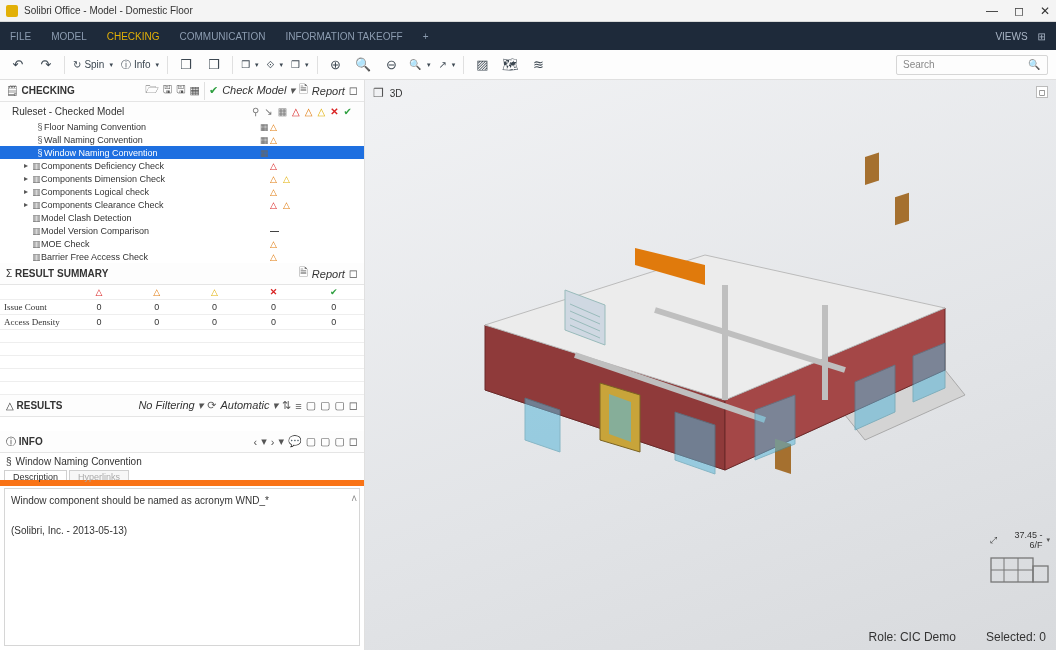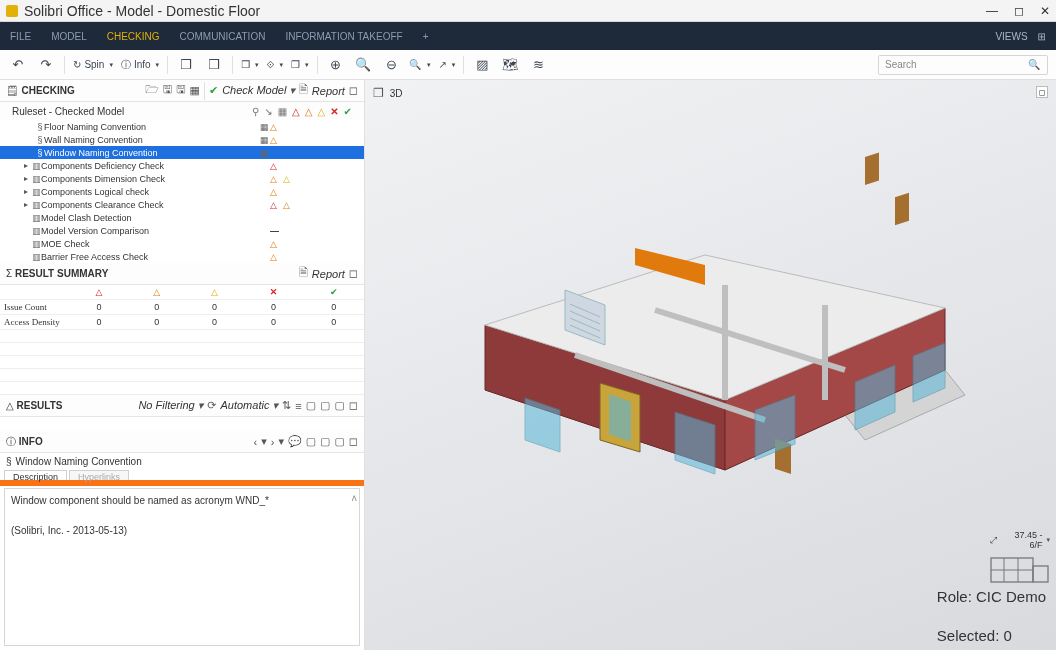--- a/index.html
+++ b/index.html
@@ -1,33 +1,33 @@
 <!DOCTYPE html>
 <html><head>
 <meta charset="utf-8">
 <style>
 * { margin: 0; padding: 0; box-sizing: border-box; font-family: "Segoe UI", Arial, sans-serif; }
 body { background: #fff; width: 1056px; height: 650px; overflow: hidden; font-size: 10px; color: #333; }
 
 .titlebar { height: 22px; padding: 0 6px; display: flex; align-items: center; background: #f4f4f4; border-bottom: 1px solid #d8d8d8; }
 .titlebar .logo { width: 12px; height: 12px; background: #e2b007; border-radius: 2px; margin-right: 6px; }
-.titlebar .title { font-size: 14px; color: #333; }
+.titlebar .title { font-size: 10px; color: #333; }
 .titlebar .winbtns { margin-left: auto; display: flex; gap: 16px; font-size: 12px; color: #333; }
 
 .menubar { height: 28px; background: #1e2a3a; display: flex; align-items: center; padding: 0 10px; gap: 20px; color: #8c9cb0; font-size: 10px; }
 .menubar .menuitem { cursor: pointer; }
 .menubar .menuitem.active { color: #e2b007; }
 .menubar .right { margin-left: auto; display: flex; align-items: center; gap: 10px; color: #aab6c6; }
 
 .toolbar { height: 30px; border-bottom: 1px solid #e0e0e0; display: flex; align-items: center; padding: 0 8px; gap: 8px; background: #fdfdfd; }
 .tool { width: 20px; height: 20px; display: flex; align-items: center; justify-content: center; color: #3d4852; cursor: pointer; font-size: 13px; }
 .tool .drop { font-size: 7px; margin-left: 2px; }
 .tool.lbl { width: auto; font-size: 10px; gap: 3px; }
 .toolsep { width: 1px; height: 18px; background: #e0e0e0; }
-.searchbox { margin-left: auto; width: 170px; height: 20px; border: 1px solid #d6d6d6; border-radius: 2px; display: flex; align-items: center; padding: 0 6px; font-size: 10px; color: #888; }
+.searchbox { margin-left: auto; width: 152px; height: 20px; border: 1px solid #d6d6d6; border-radius: 2px; display: flex; align-items: center; padding: 0 6px; font-size: 10px; color: #888; }
 .searchbox .mg { margin-left: auto; color: #888; }
 
 .main { display: flex; height: calc(650px - 22px - 28px - 30px); }
 .leftpanel { width: 365px; border-right: 1px solid #e0e0e0; display: flex; flex-direction: column; overflow: hidden; }
 .rightpanel { flex: 1; position: relative; background: #e7e9ec; background: linear-gradient(160deg, #f1f2f4 0%, #e2e4e7 60%, #d8dadd 100%); }
 
 .panelhdr { height: 22px; display: flex; align-items: center; padding: 0 6px; font-size: 10px; color: #333; border-bottom: 1px solid #e5e5e5; background: #fdfdfd; }
 .panelhdr .name { font-weight: 600; }
 .panelhdr .gap { flex: 1; }
 .panelhdr .btns { display: flex; gap: 4px; align-items: center; color: #555; }
@@ -78,21 +78,21 @@
 .infobody .scroll { position: absolute; right: 2px; top: 2px; font-size: 10px; color: #888; }
 
 .viewport-hdr { position: absolute; left: 8px; top: 6px; display: flex; align-items: center; gap: 6px; font-size: 10px; color: #333; }
 .viewport-hdr .ic { font-size: 12px; color: #555; }
 .viewport-close { position: absolute; right: 8px; top: 6px; width: 12px; height: 12px; border: 1px solid #bbb; display: flex; align-items: center; justify-content: center; font-size: 8px; cursor: pointer; background: #fff; }
 
 .minimap { position: absolute; right: 6px; bottom: 60px; width: 60px; }
 .minimap .lbl { font-size: 9px; text-align: right; color: #333; margin-bottom: 2px; display: flex; align-items: center; justify-content: flex-end; gap: 4px; }
 .minimap .plan { width: 60px; height: 36px; border: 0px; }
 
-.statusbar { position: absolute; right: 10px; bottom: 6px; font-size: 15px; color: #333; display: flex; gap: 22px; flex-direction: column; }
+.statusbar { position: absolute; right: 10px; bottom: 6px; font-size: 12px; color: #333; display: flex; gap: 30px; }
 
 .model3d { position: absolute; left: 60px; top: 60px; width: 560px; height: 360px; }
 .smallcaret { font-size: 7px; color:#555; }
 .greenbub { color:#2d9f3f; }
 </style>
 </head>
 <body>
 
 <div class="titlebar">
   <div class="logo"></div>

